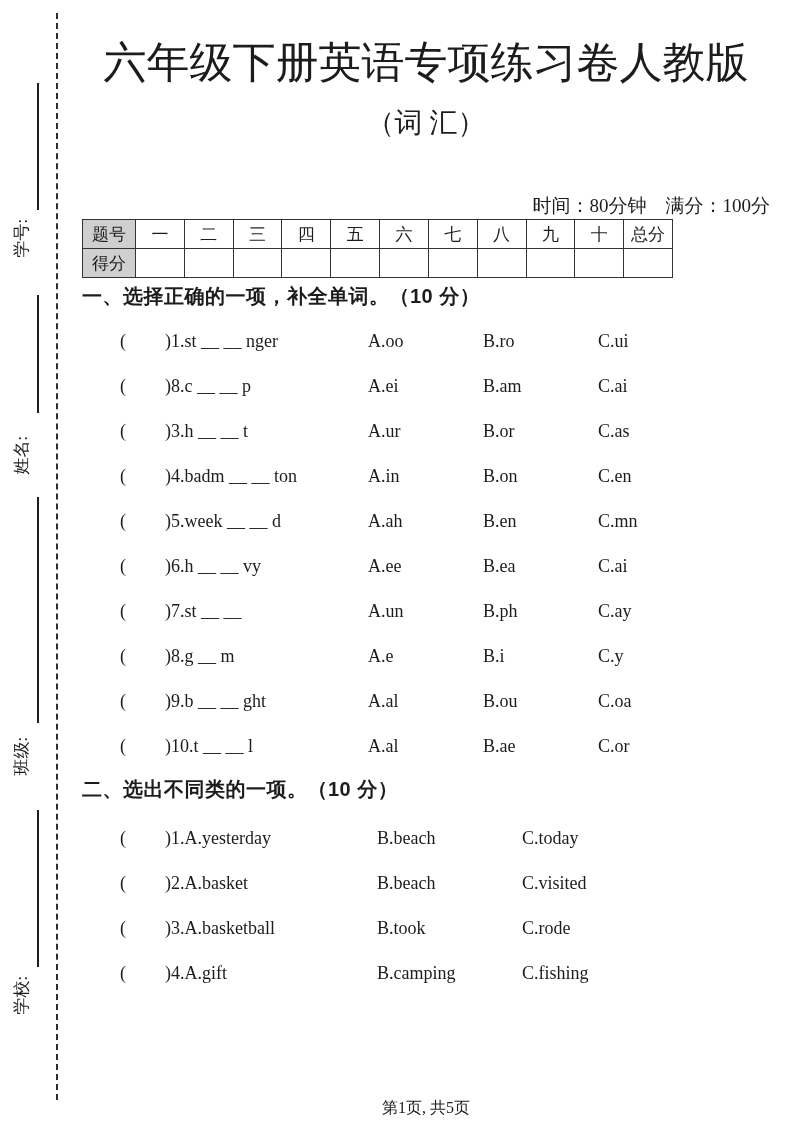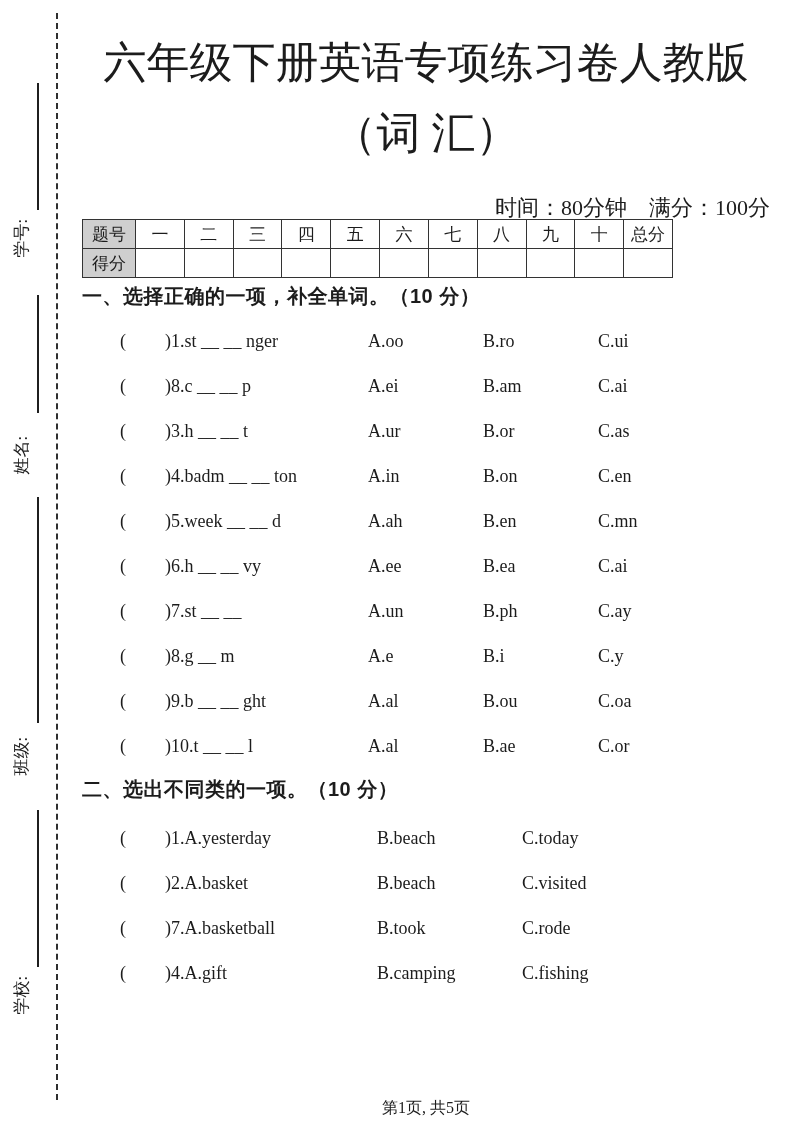--- a/index.html
+++ b/index.html
@@ -26,22 +26,22 @@
   .side-label.f2 { top:445px; }
   .side-label.f3 { top:746px; }
   .side-label.f4 { top:985px; }
 
   
   .content { position:absolute; left:82px; top:0; width:688px; height:1122px; }
   .title {
     position:absolute; top:34px; left:0; width:100%; text-align:center;
     font-size:43px; white-space:nowrap;font-family:Liberation Mono, monospace;
   }
-  .subtitle { position:absolute; top:104px; left:0; width:100%; text-align:center; font-size:44px; }
-  .time-info { position:absolute; top:193px; left:0; width:100%; text-align:right; font-size:22px; white-space:pre; }
+  .subtitle { position:absolute; top:104px; left:0; width:100%; text-align:center; font-size:28px; }
+  .time-info { position:absolute; top:193px; left:0; width:100%; text-align:right; font-size:19px; white-space:pre; }
 
   .score-table {
     position:absolute; top:219px; left:0; width:591px;
     border-collapse:collapse; table-layout:fixed; font-size:17px;
   }
   .score-table td { border:1px solid #333; height:28px; text-align:center; padding:0; overflow:hidden; }
   .score-table td.label-cell { background:#cfcfcf; width:52px; }
 
   .sec-heading {
     position:absolute; left:0; font-size:20px; font-weight:bold;
@@ -201,21 +201,21 @@
           <span style="left: 440px;">C.today</span>
         </div>
         <div class="q-row">
           <span class="q-paren">(</span>
           <span class="q-text">)2.A.basket</span>
           <span style="left: 295px;">B.beach</span>
           <span style="left: 440px;">C.visited</span>
         </div>
         <div class="q-row">
           <span class="q-paren">(</span>
-          <span class="q-text">)7.A.basketball</span>
+          <span class="q-text">)3.A.basketball</span>
           <span style="left: 295px;">B.took</span>
           <span style="left: 440px;">C.rode</span>
         </div>
         <div class="q-row">
           <span class="q-paren">(</span>
           <span class="q-text">)4.A.gift</span>
           <span style="left: 295px; text-align: center;">B.camping</span>
           <span style="left: 440px;">C.fishing</span>
         </div>
       </div>

